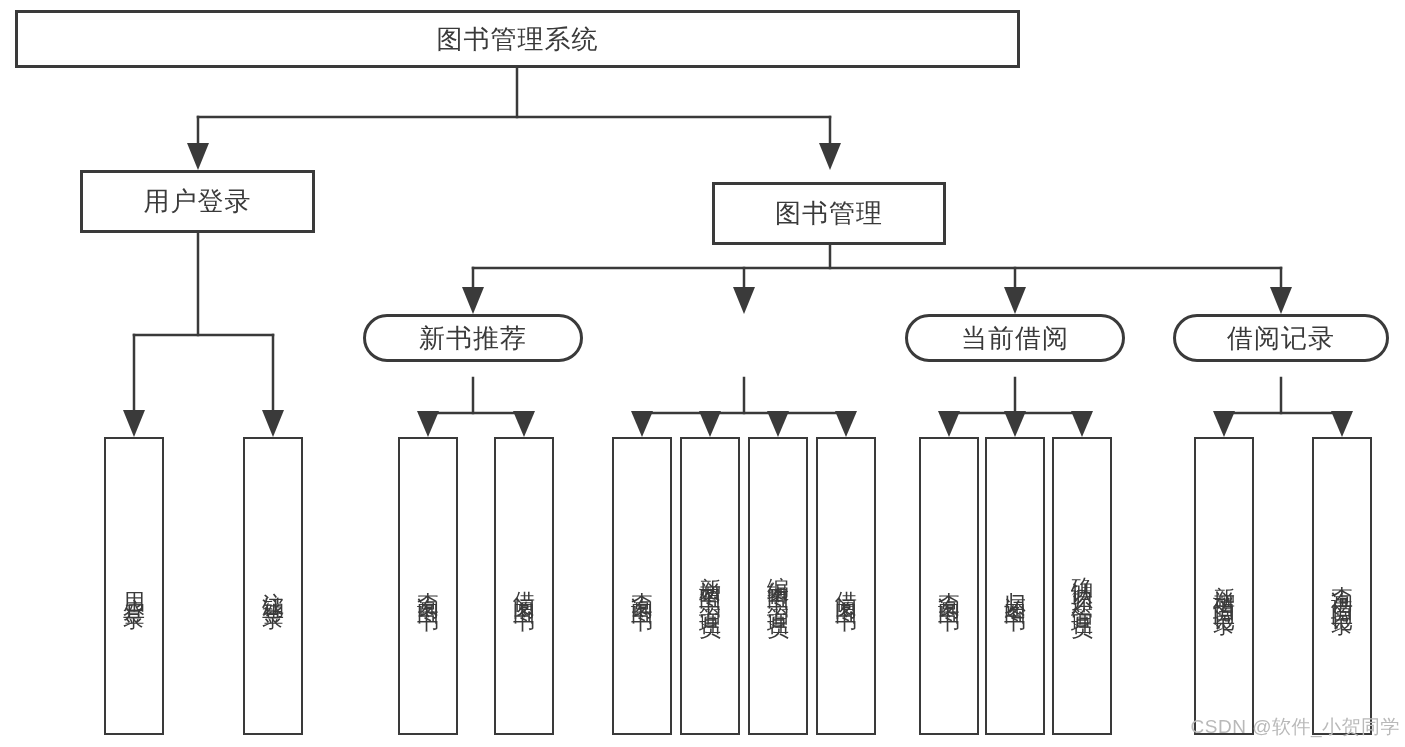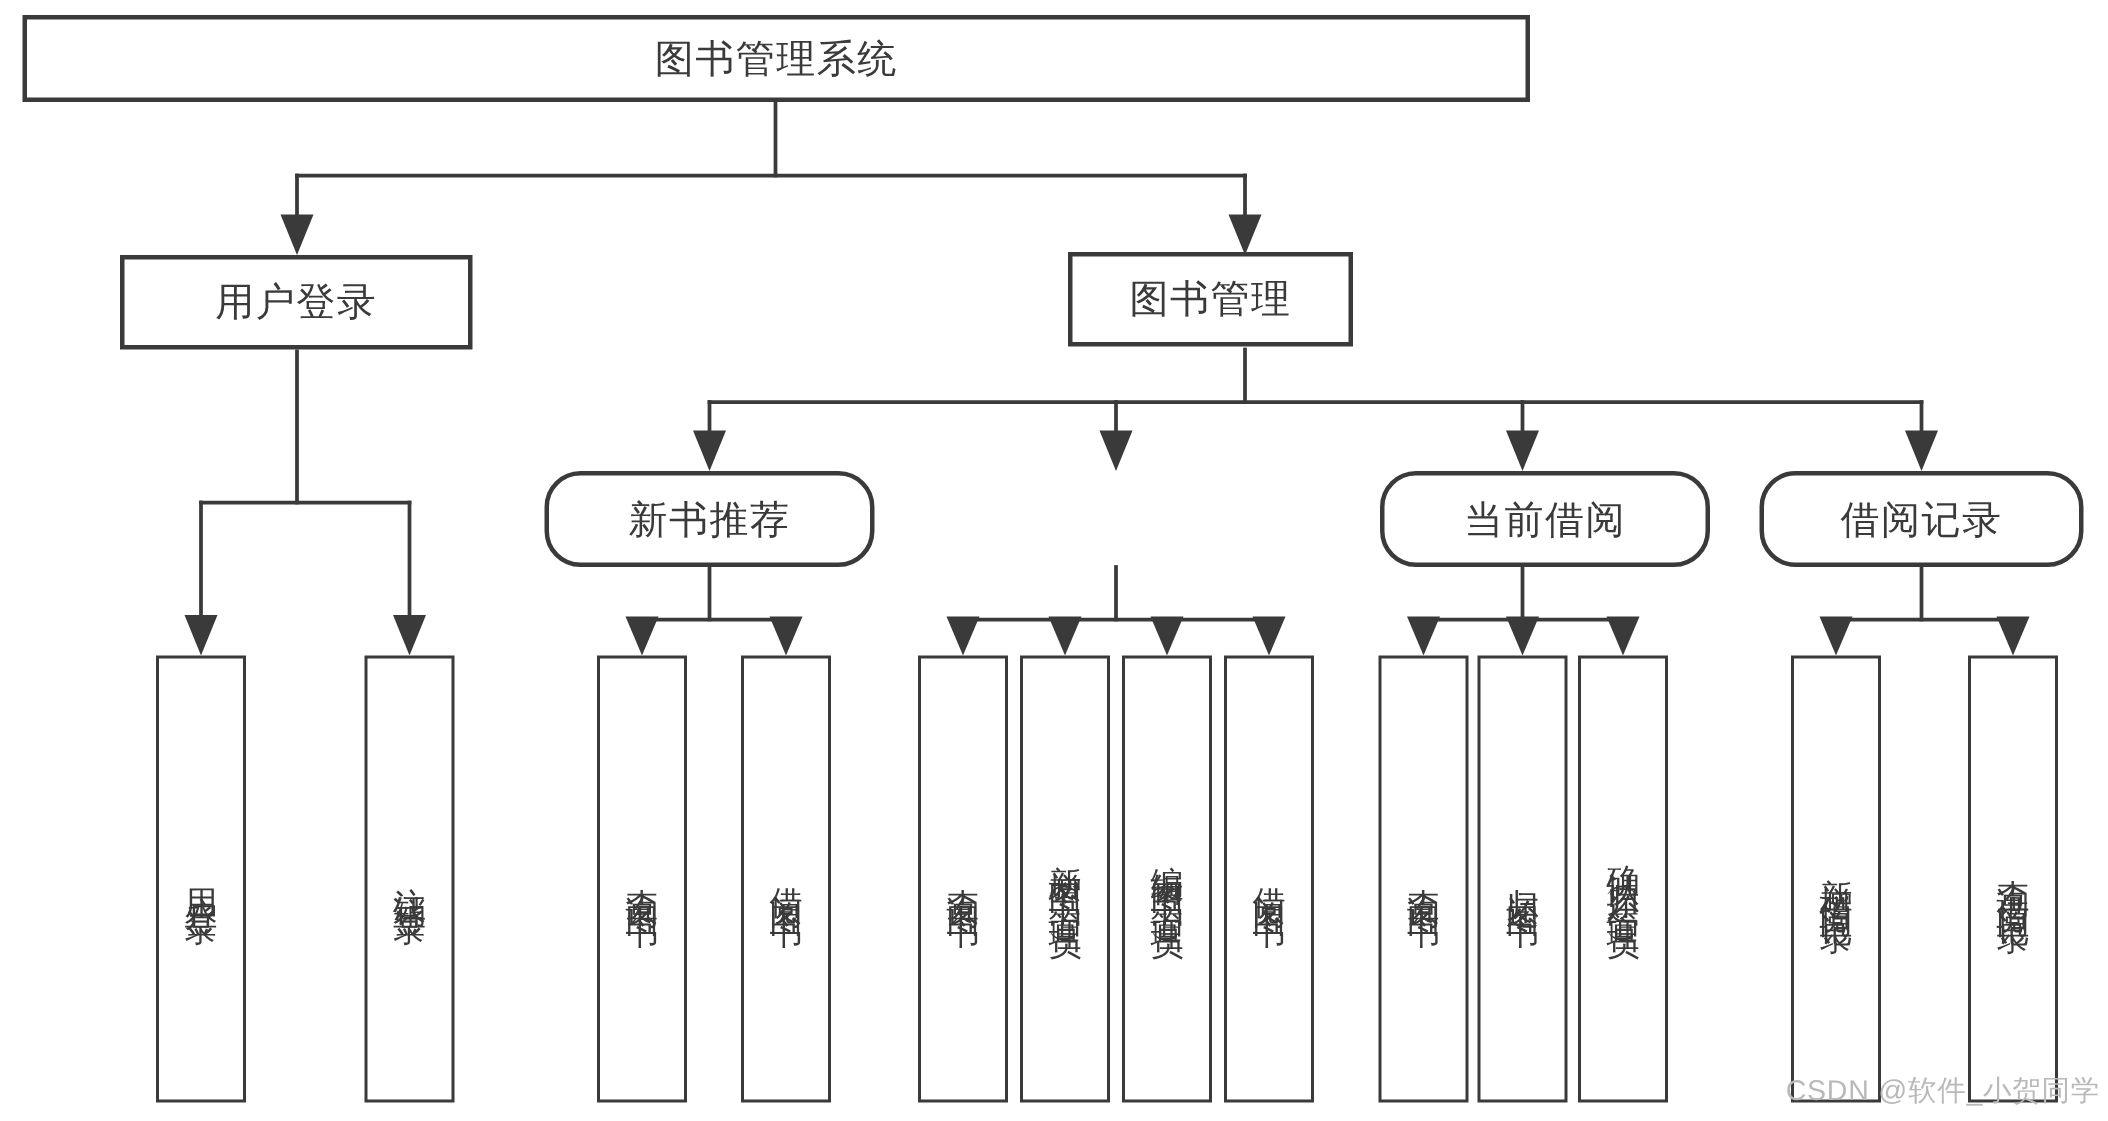--- a/index.html
+++ b/index.html
@@ -31,26 +31,26 @@
     border-width:2.5px;
     writing-mode:vertical-rl;
     text-orientation:mixed;
     font-size:22px;letter-spacing:6px;
     white-space:normal;
   }
   
   .n-root{left:15px;top:10px;width:1005px;height:58px;}
   
   .n-userlogin{left:80px;top:170px;width:235px;height:63px;}
-  .n-bookmgmt{left:712px;top:168px;width:190px;height:63px;}
+  .n-bookmgmt{left:712px;top:182px;width:234px;height:63px;}
   
-  .n-l2{top:314px;width:220px;height:64px;border-radius:24px;}
+  .n-l2{top:314px;width:220px;height:48px;border-radius:24px;}
   .n-newbook{left:363px;}
   .n-borrow{left:634px;}
-  .n-current{left:905px;margin-left:15px;}
+  .n-current{left:905px;}
   .n-records{left:1173px;width:216px;}
   
   .leaf{top:437px;width:60px;height:298px;}
   .lf-1{left:104px;}  .lf-2{left:243px;}
   .lf-3{left:398px;}  .lf-4{left:494px;}
   .lf-5{left:612px;}  .lf-6{left:680px;}  .lf-7{left:748px;}  .lf-8{left:816px;}
   .lf-9{left:919px;}  .lf-10{left:985px;} .lf-11{left:1052px;}
   .lf-12{left:1194px;}.lf-13{left:1312px;}
   .watermark{
     position:absolute;right:5px;bottom:7px;

